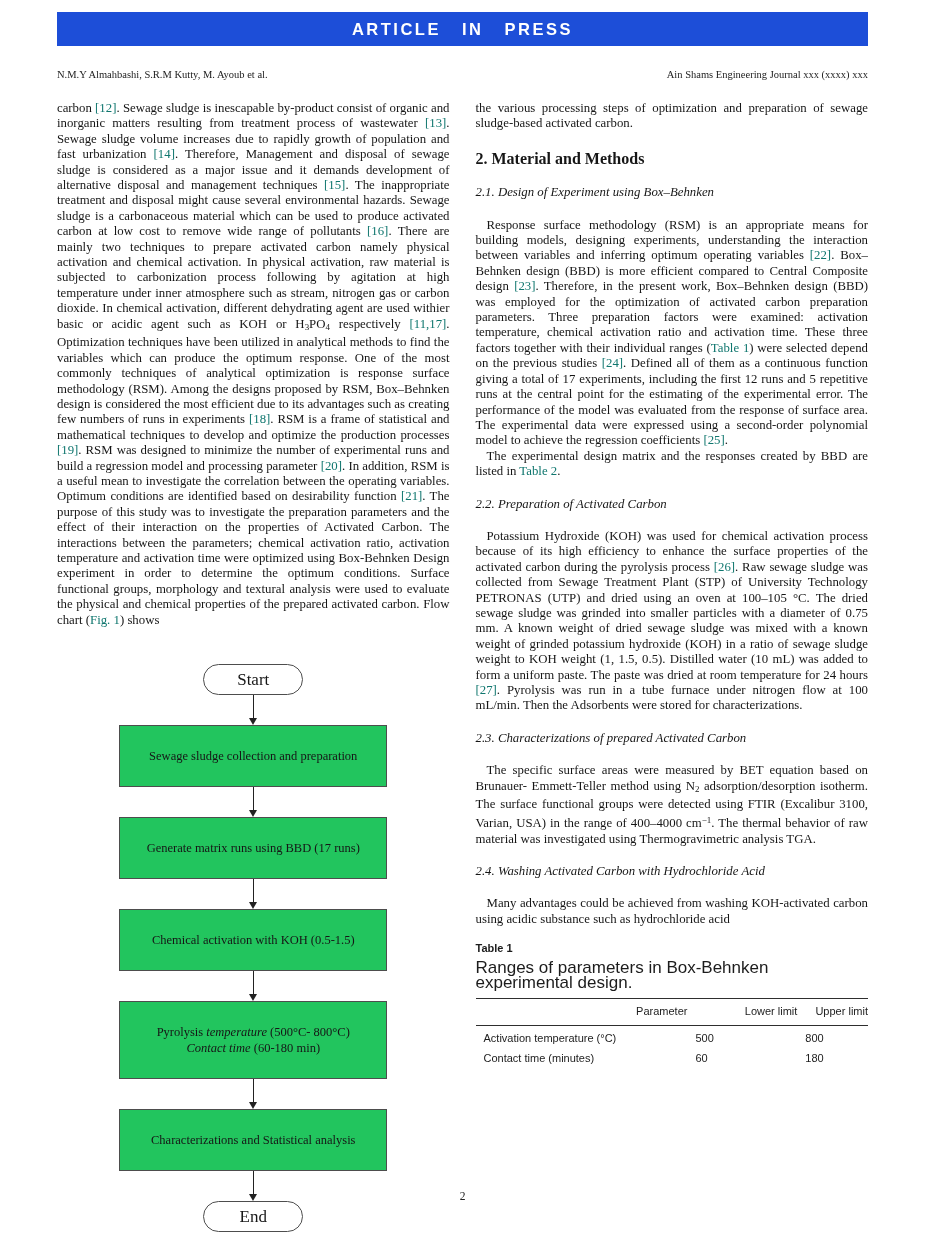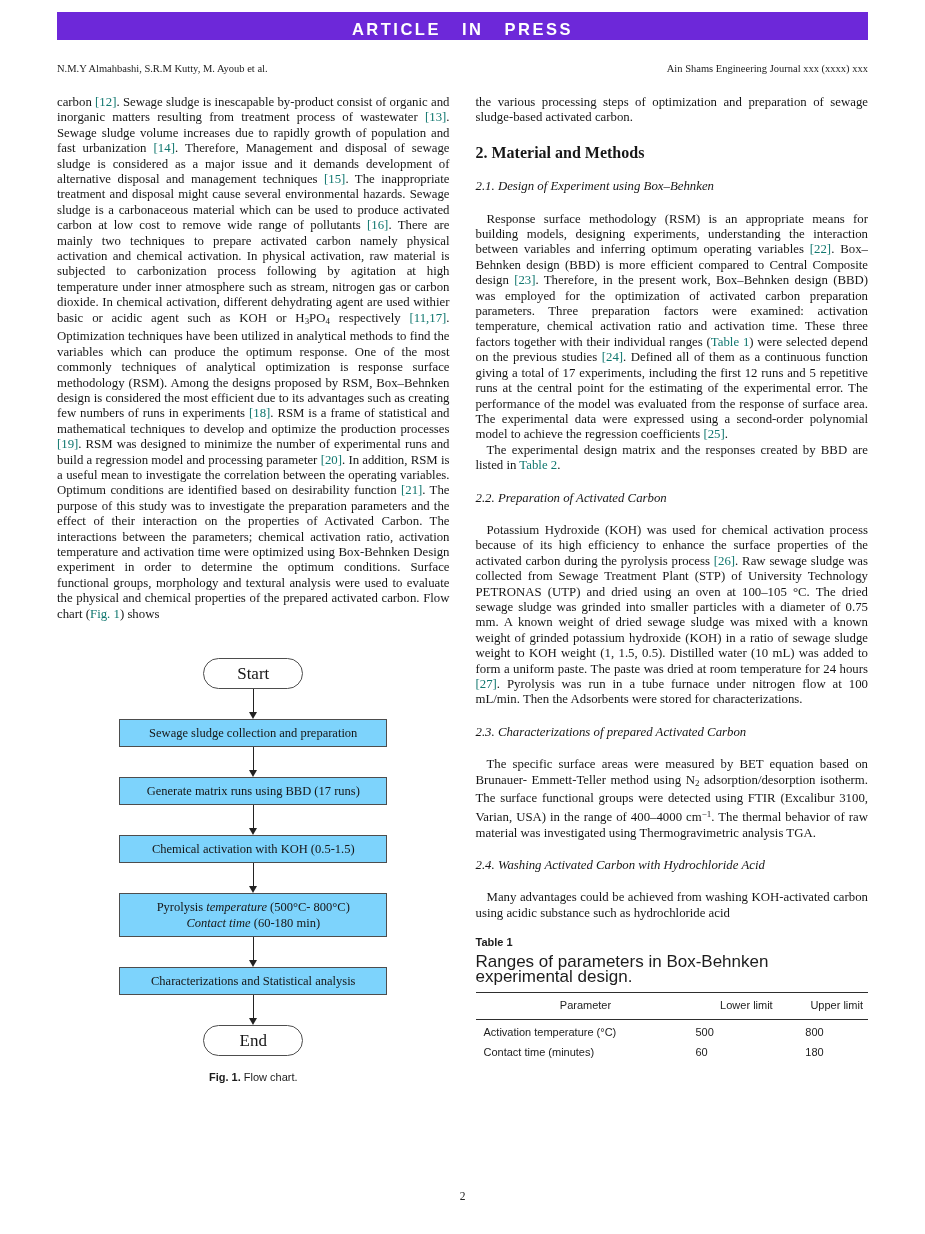--- a/index.html
+++ b/index.html
@@ -1,21 +1,21 @@
 <!DOCTYPE html>
 <html lang="en"><head>
 <meta charset="utf-8">
 <style>
   html,body { margin:0; padding:0; }
   body {
     width:925px; height:1234px; background:#ffffff; overflow:hidden;
     font-family:"Liberation Serif", serif; color:#161616; position:relative;
   }
   .banner {
-    margin:12px 57px 0; height:28px; background:#6d28d9; color:#ffffff;
+    margin:12px 57px 0; height:34px; background:#1d4ed8; color:#ffffff;
     font-family:"Liberation Sans", sans-serif; font-weight:bold; font-size:16.5px;
     letter-spacing:2.5px; word-spacing:14px; text-align:center; line-height:35px;
   }
   .runhead {
     display:flex; justify-content:space-between; margin:23px 57px 0;
     font-size:10.5px; color:#222;
   }
   .cols {
     display:grid; grid-template-columns:1fr 1fr; column-gap:26px;
     margin:21px 57px 0; font-size:12.8px; line-height:15.4px;
@@ -29,37 +29,37 @@
   .s-sup { font-size:70%; vertical-align:0.5em; }
   .s-i { font-style:italic; }
 
   
   .flowchart { margin:36px 0 0; display:flex; flex-direction:column; align-items:center; }
   .stadium {
     width:100px; height:31px; border:1.2px solid #4d4d4d; border-radius:16px;
     display:flex; align-items:center; justify-content:center; font-size:17px; box-sizing:border-box;
   }
   .fbox {
-    width:268px; border:1.2px solid #4d4d4d; padding:5px 4px; text-align:center;
-    font-size:12.5px; line-height:16px; box-sizing:border-box; background:#7dd3fc;
+    width:268px; border:1.2px solid #4d4d4d; padding:22px 4px; text-align:center;
+    font-size:12.5px; line-height:16px; box-sizing:border-box; background:#22c55e;
   }
   .arrow { height:30px; display:flex; flex-direction:column; align-items:center; }
   .arrow-line { width:1.3px; flex:1; background:#222222; }
   .arrow-head { width:0; height:0; border-left:4.5px solid transparent; border-right:4.5px solid transparent; border-top:7.5px solid #222222; }
   .fc-caption { margin-top:14px; font-family:"Liberation Sans", sans-serif; font-size:11px; text-align:center; color:#1c1c1c; }
   .fc-caption .lbl { font-weight:bold; }
 
   
   .tablewrap { margin-top:14px; font-family:"Liberation Sans", sans-serif; color:#1c1c1c; }
   .tlabel { font-size:11px; font-weight:bold; }
   .tcaption { font-size:17px; margin:3px 0 8px; }
   table.t1 { width:100%; border-collapse:collapse; font-size:11px; }
   table.t1 thead tr { border-top:1.4px solid #2e2e2e; border-bottom:1px solid #2e2e2e; }
   table.t1 tbody tr.last { border-bottom:1.4px solid #2e2e2e; }
-  table.t1 th { text-align:center; font-weight:normal; padding:5px 0 5px 8px; }
+  table.t1 th { text-align:right; font-weight:normal; padding:5px 0 5px 8px; }
   table.t1 td { padding:2.5px 0 2.5px 8px; }
   table.t1 .c1 { width:54%; }
   table.t1 .c2 { width:28%; }
   table.t1 .c3 { width:18%; }
   table.t1 tbody tr:first-child td { padding-top:5px; }
   table.t1 tbody tr.last td { padding-bottom:5px; }
 
   .pagenum { position:absolute; left:0; right:0; bottom:32px; text-align:center; font-size:11.5px; color:#222; }
 </style>
 </head>

